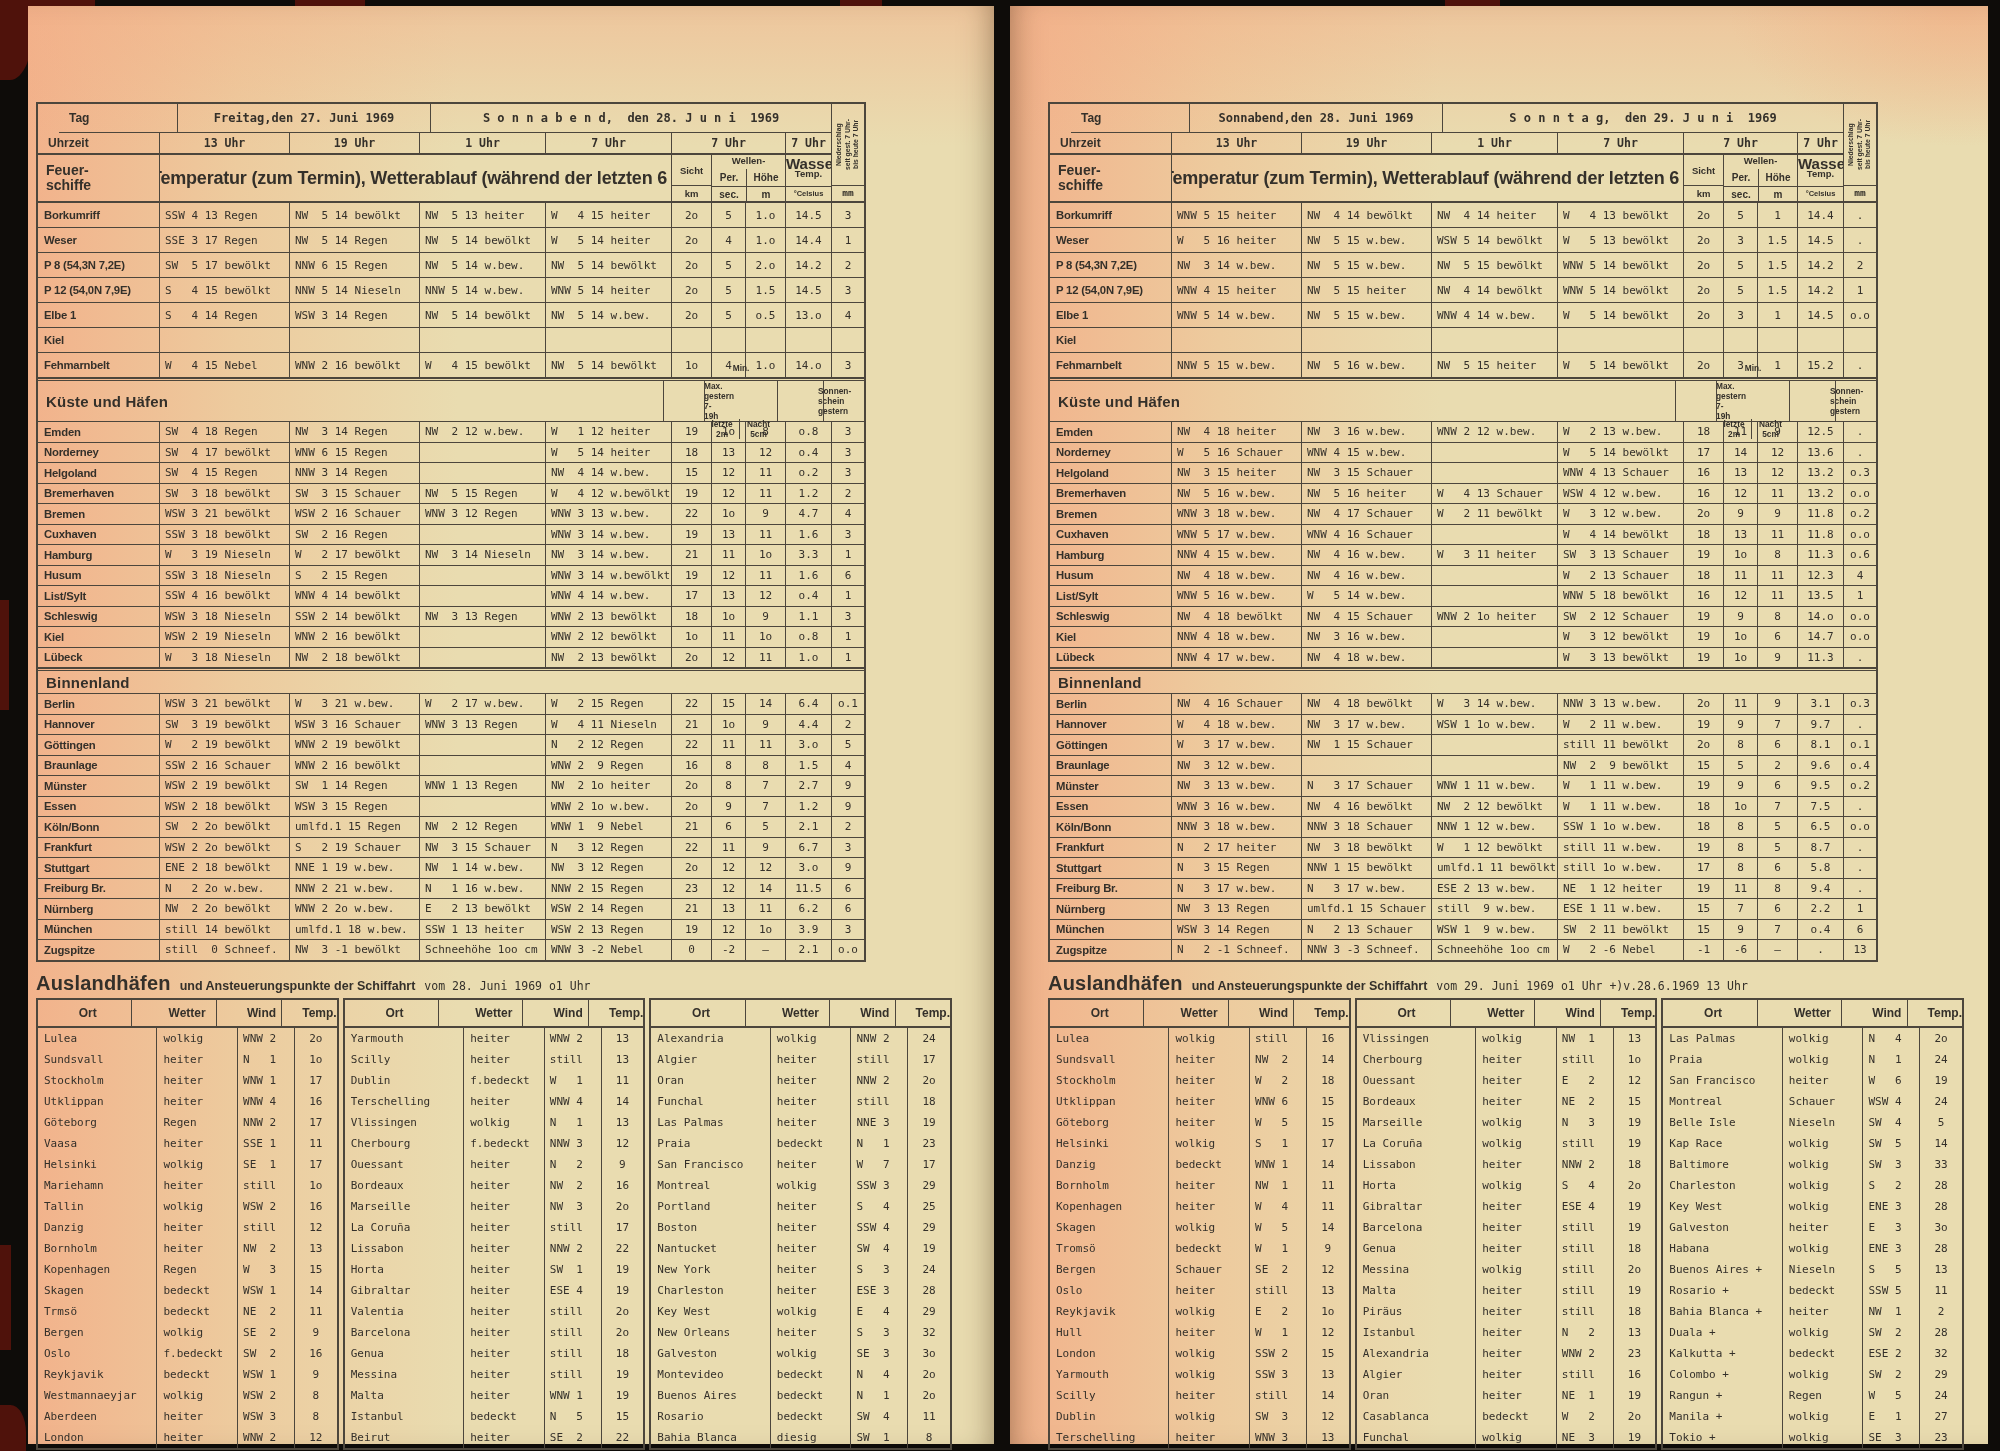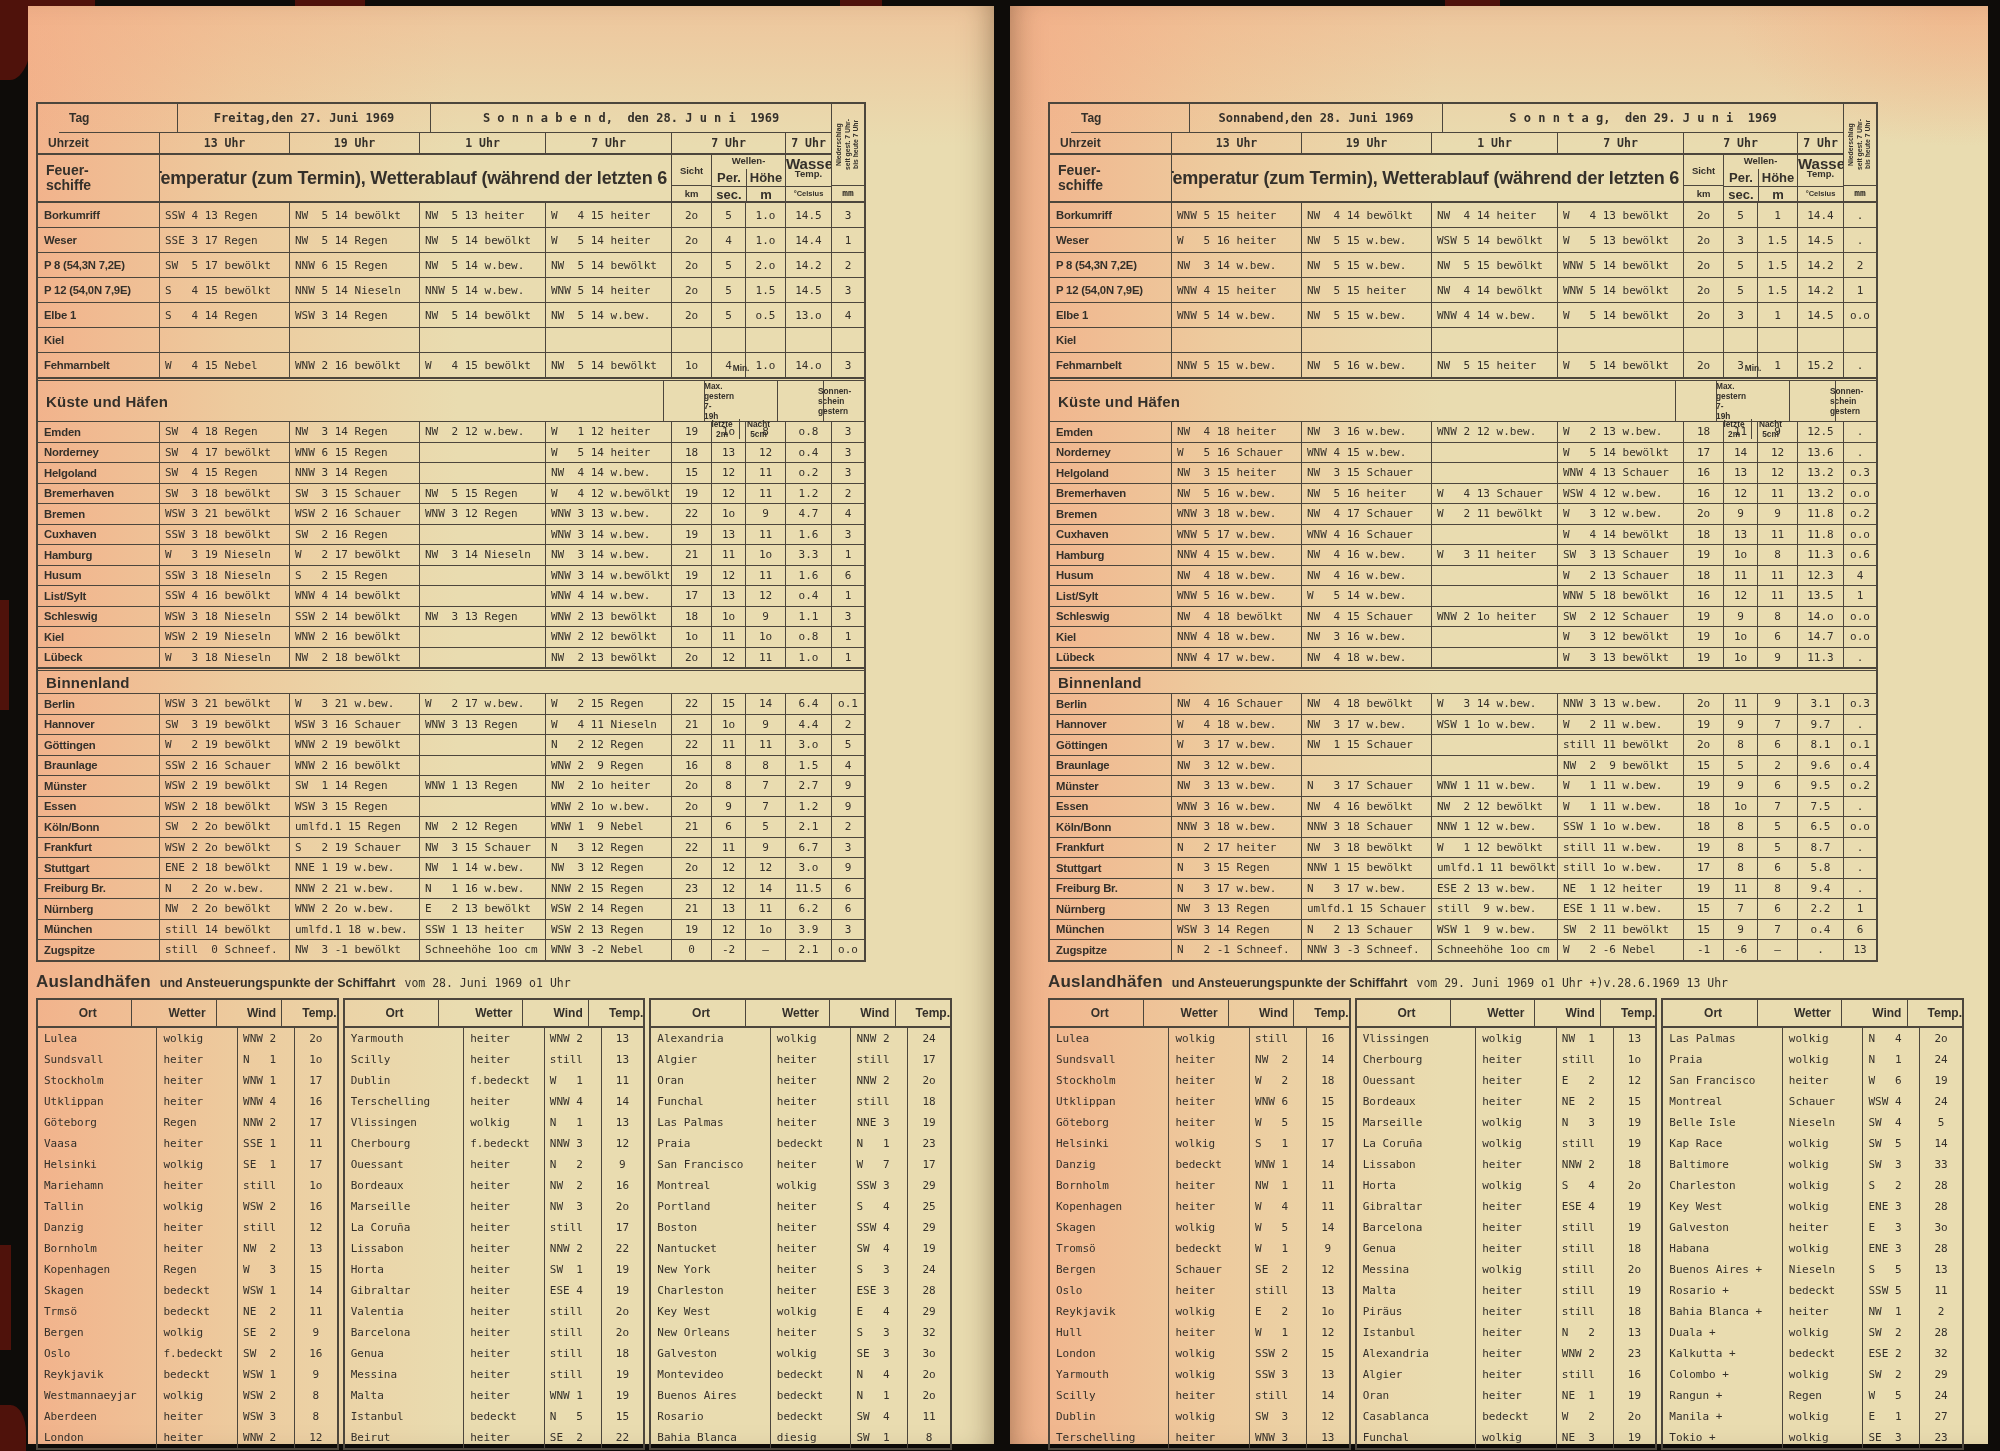--- a/index.html
+++ b/index.html
@@ -36,21 +36,21 @@
   .timec{justify-content:center;font-size:11.5px;font-weight:700;}
   .fslab{font-weight:700;font-size:14px;line-height:1.05;padding-left:8px;white-space:pre-line;}
   .windhdr{justify-content:center;font-weight:700;font-size:18px;white-space:nowrap;letter-spacing:-0.2px;}
   .stack{flex-direction:column;align-items:stretch;padding:0;}
   .stack .top{flex:1;display:flex;align-items:center;justify-content:center;font-weight:700;font-size:9.5px;}
   .stack .unit{height:15px;border-top:1px solid #4c463c;display:flex;align-items:center;justify-content:center;
                font-size:9.5px;font-weight:700;}
   .wellen{flex-direction:column;align-items:stretch;padding:0;}
   .wl-top{height:14px;text-align:center;font-weight:700;font-size:9.5px;}
   .wl-mid{flex:1;display:flex;}
-  .wl-mid span,.wl-bot span{display:flex;align-items:center;justify-content:center;font-weight:700;font-size:13px;}
+  .wl-mid span,.wl-bot span{display:flex;align-items:center;justify-content:center;font-weight:700;font-size:10px;}
   .wl-mid span:first-child,.wl-bot span:first-child{width:34px;border-right:1px solid #4c463c;}
   .wl-mid span:last-child,.wl-bot span:last-child{flex:1;}
   .wl-bot{height:14px;border-top:1px solid #4c463c;display:flex;}
   .wasser3{flex-direction:column;align-items:stretch;padding:0;}
   .wasser3 .w1{height:13px;text-align:center;font-weight:700;font-size:15px;}
   .wasser3 .w2{flex:1;text-align:center;font-weight:700;font-size:9.5px;}
   .wasser3 .w3{height:14px;border-top:1px solid #4c463c;text-align:center;font-weight:700;font-size:7.5px;line-height:13px;}
   .nied{width:32px;box-sizing:border-box;display:flex;flex-direction:column;}
   .vert{flex:1;display:flex;align-items:center;justify-content:center;
         writing-mode:vertical-rl;transform:rotate(180deg);
@@ -78,21 +78,21 @@
   .kb-min .cols{flex:1;display:flex;margin-top:46px;}
   .kb-min .cols span{display:flex;flex-direction:column;justify-content:center;}
   .kb-min .cols span:first-child{width:34px;border-right:1px solid #4c463c;}
   .kb-min .cols span:last-child{flex:1;}
   .kband{height:40px;}
   .bband{height:22px;border-top:3px double #4c463c;border-bottom:1px solid #4c463c;
          font-weight:700;font-size:15px;display:flex;align-items:center;padding-left:8px;letter-spacing:0.2px;}
 
   
   .atitle{margin-top:10px;height:26px;display:flex;align-items:baseline;gap:9px;}
-  .at1{font-weight:700;font-size:17px;letter-spacing:0.2px;}
+  .at1{font-weight:700;font-size:20px;letter-spacing:0.2px;}
   .at2{font-weight:700;font-size:12.5px;}
   .at3{font-size:11.5px;}
   .atable{display:flex;gap:4px;width:916px;}
   .agroup{flex:1;border:2px solid #4c463c;box-sizing:border-box;}
   .ahead{display:flex;height:26px;border-bottom:2px solid #4c463c;gap:20px;}
   .ahead div{box-sizing:border-box;border-right:1px solid #4c463c;display:flex;align-items:center;justify-content:center;
              font-weight:700;font-size:12px;}
   .ahead div:last-child{border-right:none;}
   .arow{display:flex;height:21px;}
   .arow div{box-sizing:border-box;border-right:1px solid #4c463c;display:flex;align-items:center;overflow:hidden;

